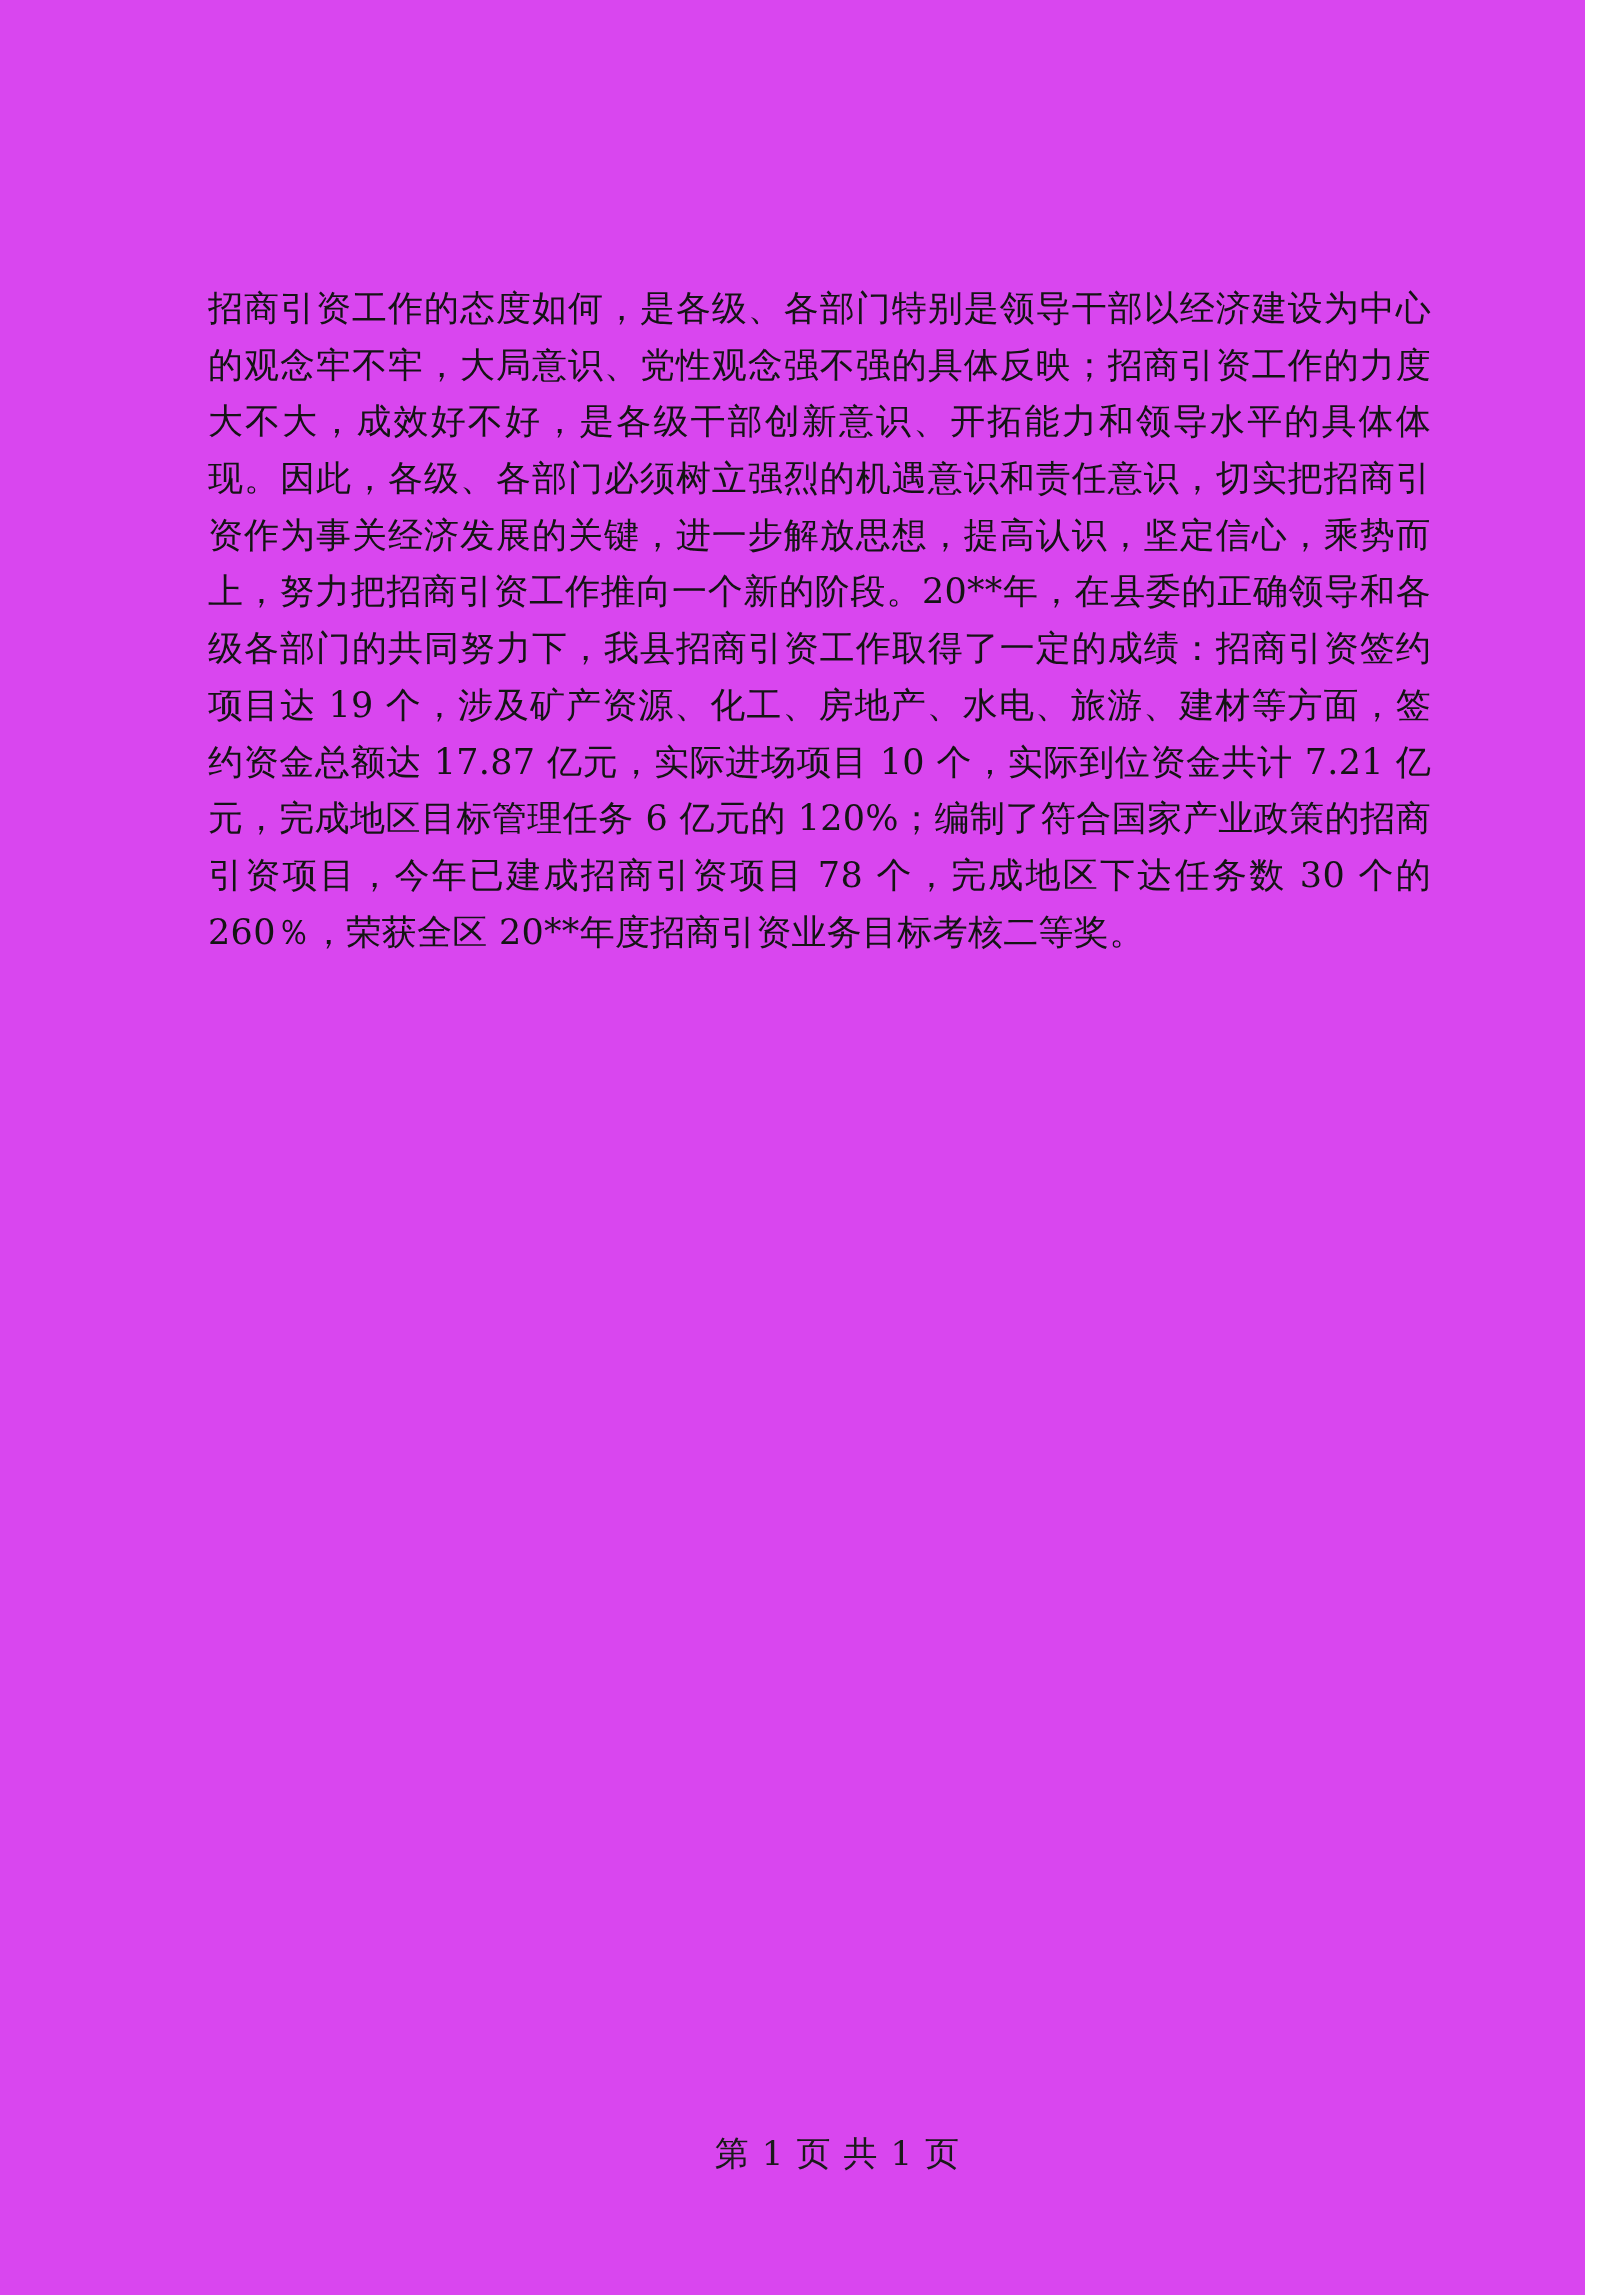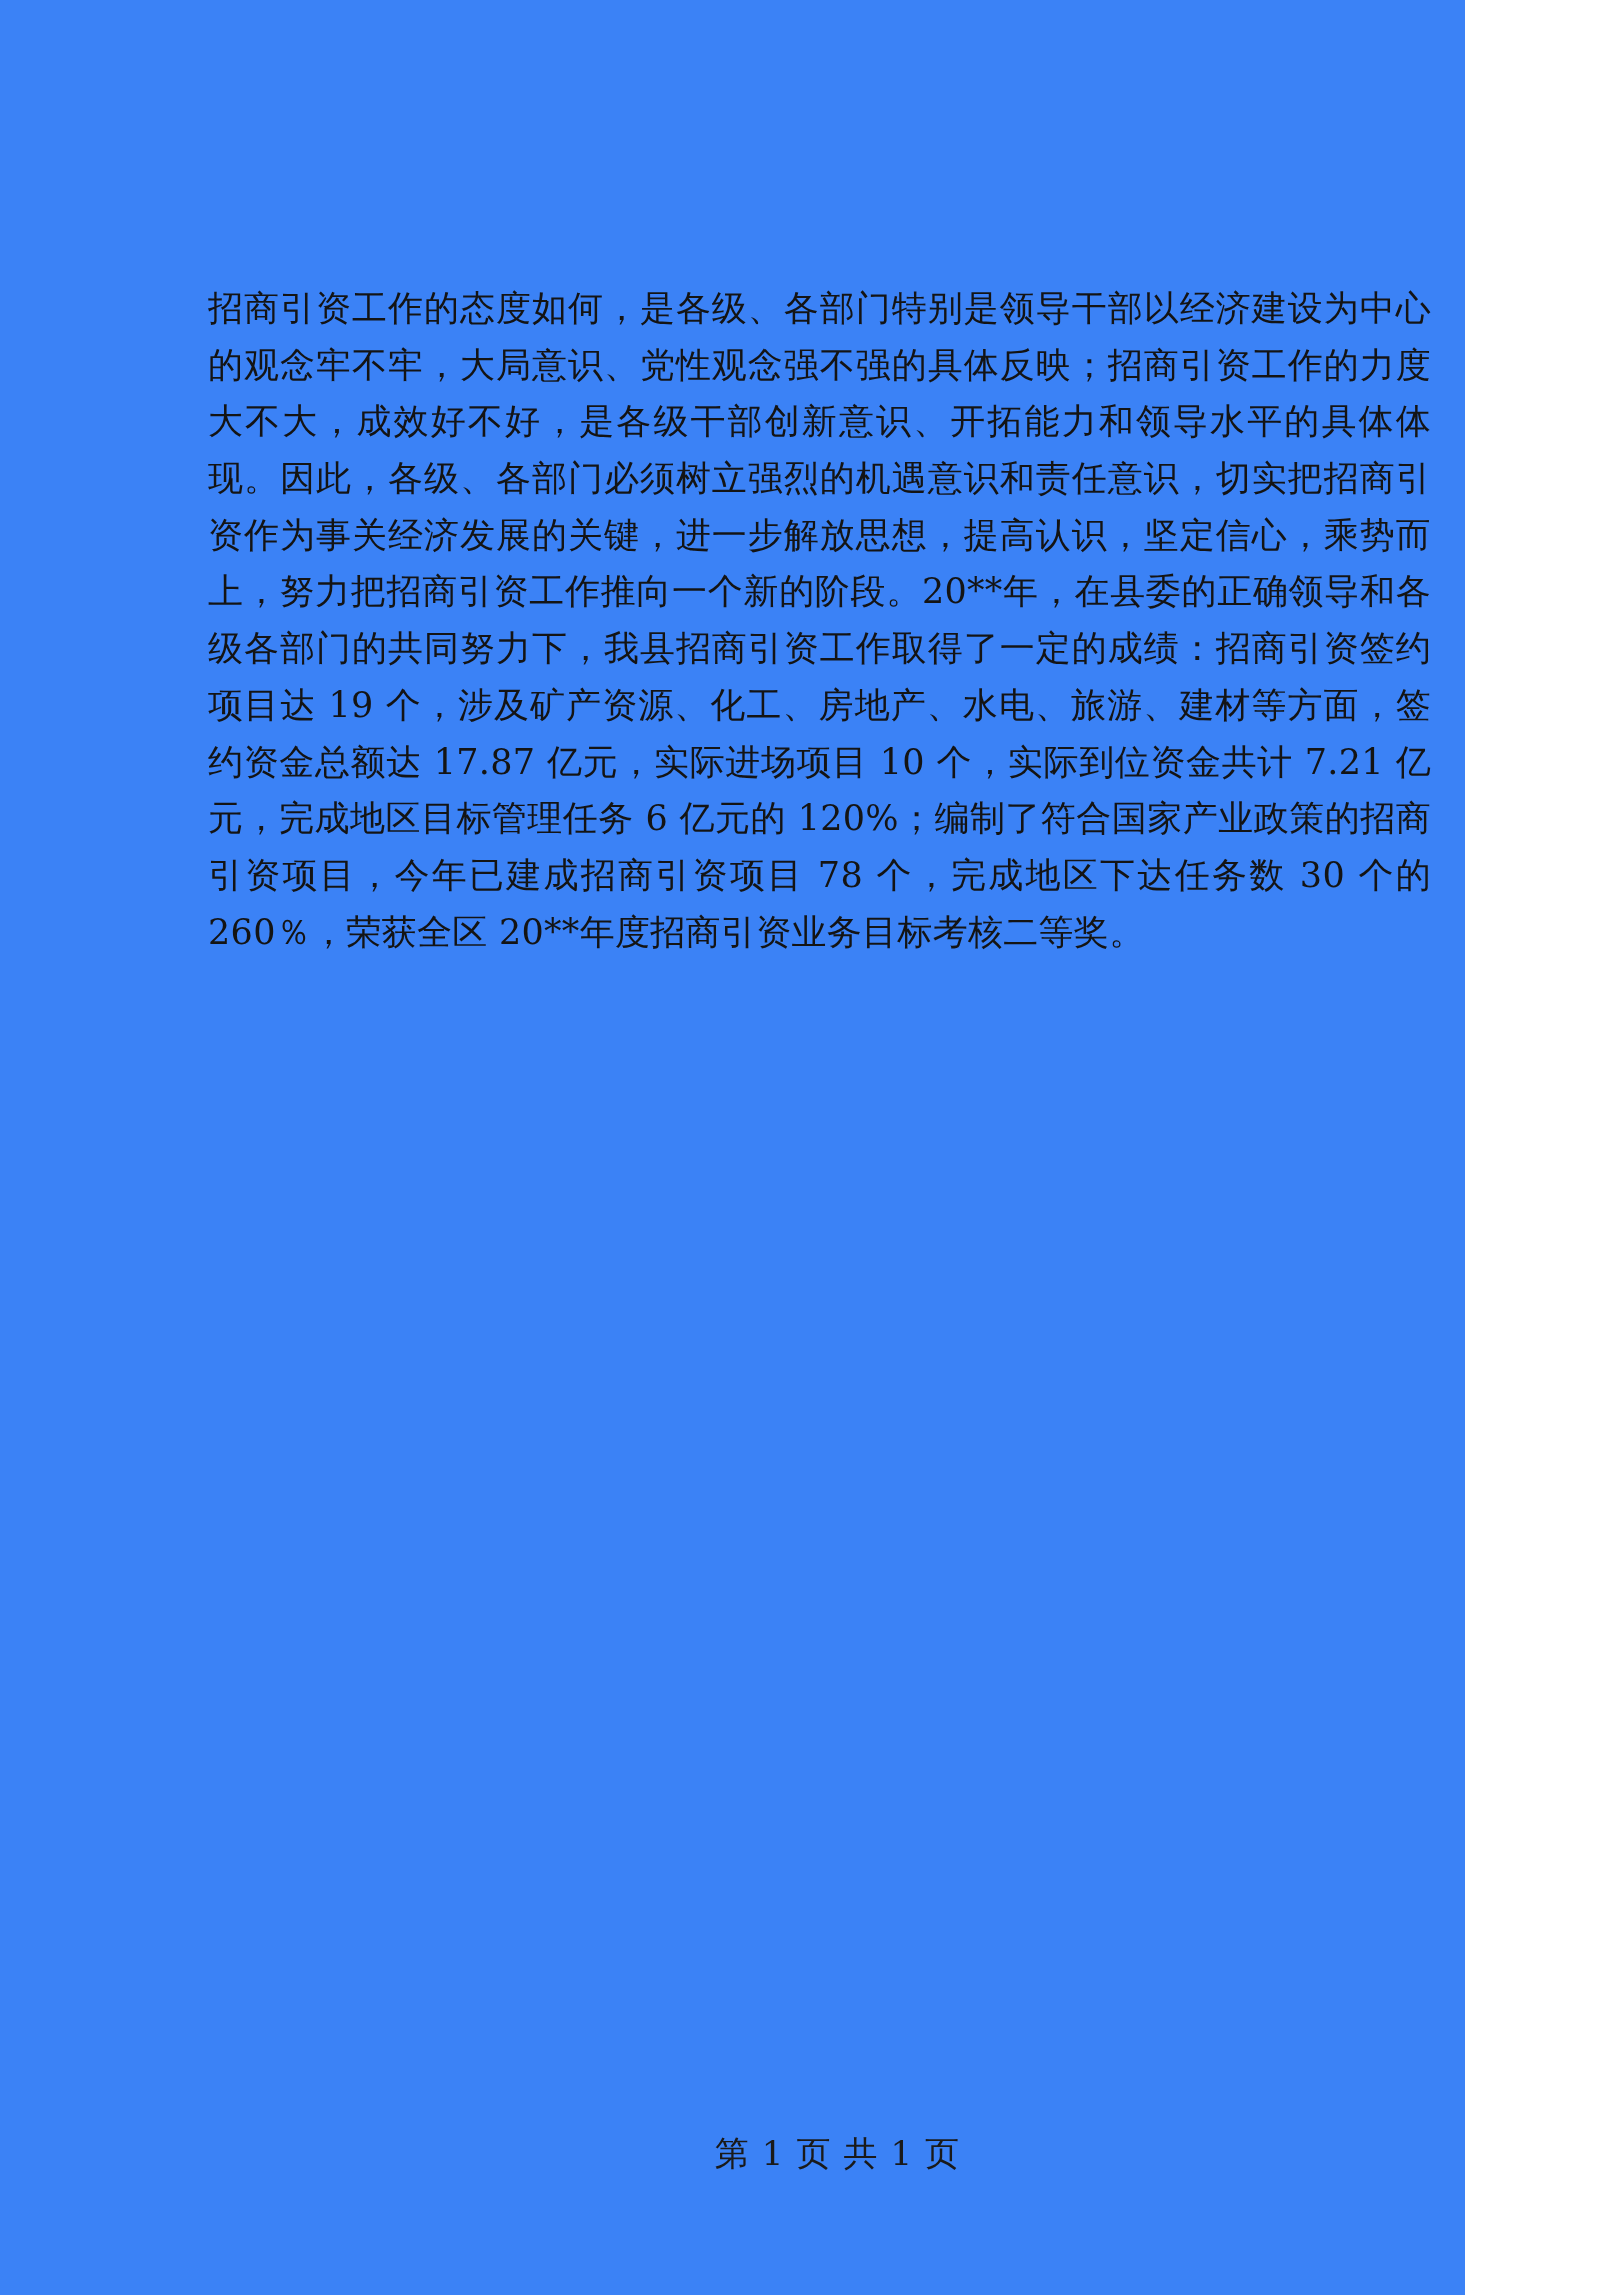--- a/index.html
+++ b/index.html
@@ -12,23 +12,23 @@
     height: 2295px;
     font-family: "DejaVu Serif", "Liberation Serif", serif;
     color: #1a1a1a;
     position: relative;
     overflow: hidden;
   }
   .page {
     position: absolute;
     left: 0;
     top: 0;
-    width: 1465px;
+    width: 1585px;
     height: 2295px;
-    background: #3b82f6;
+    background: #d946ef;
     box-sizing: border-box;
   }
   .content {
     position: absolute;
     left: 208px;
     top: 280px;
     width: 1223px;
   }
   .para {
     font-size: 35px;

